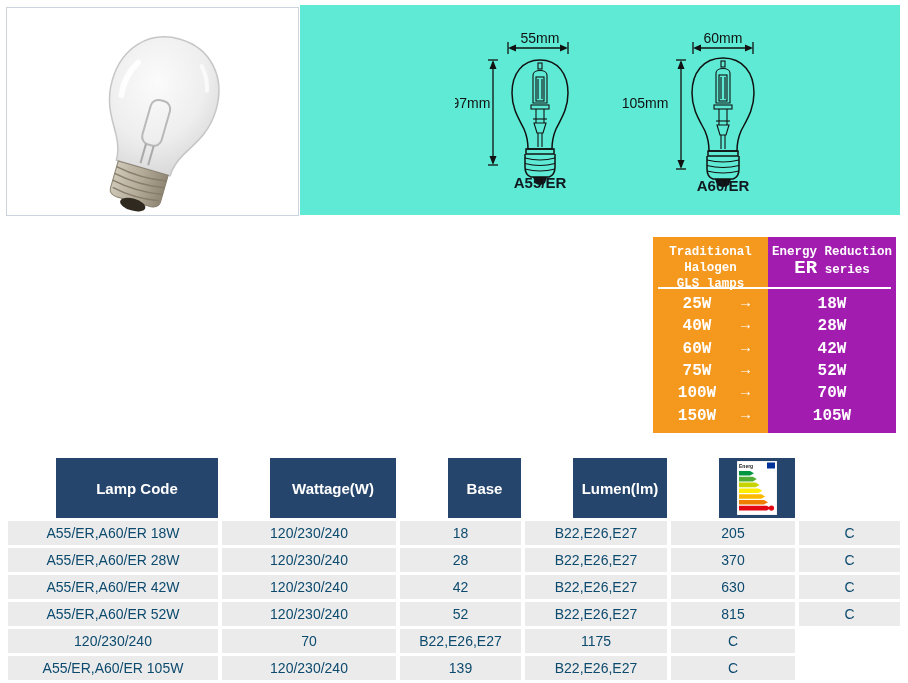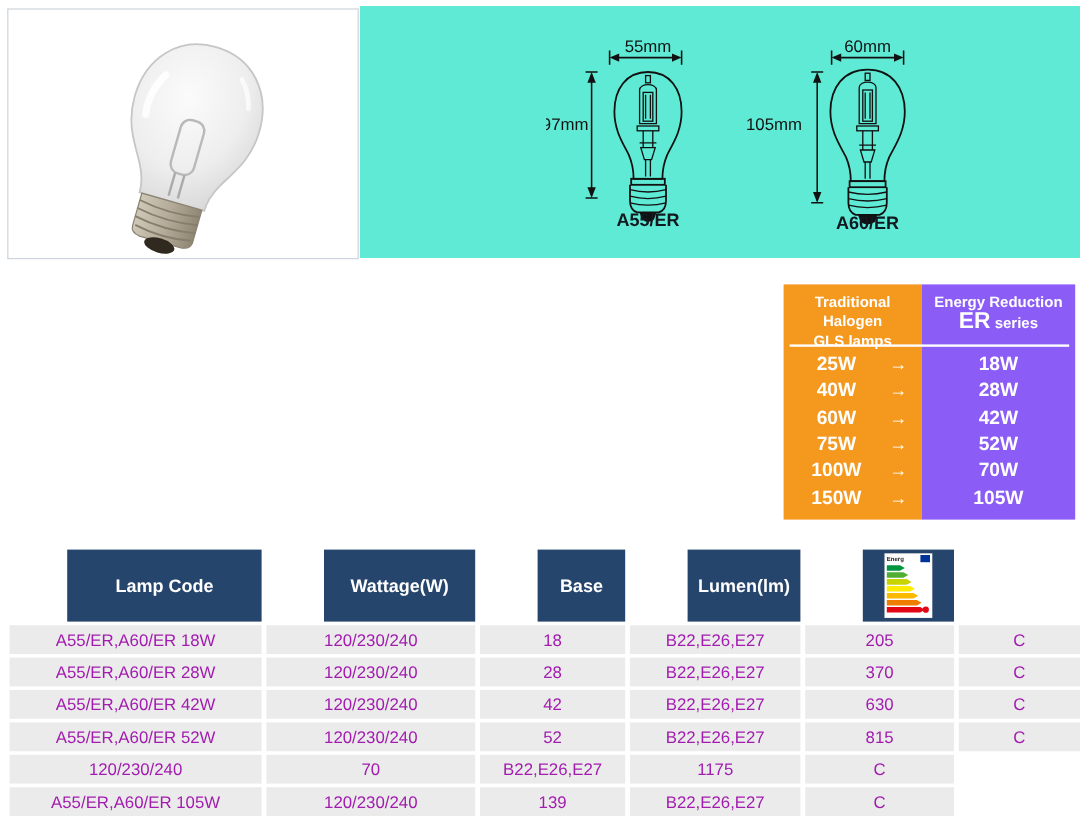--- a/index.html
+++ b/index.html
@@ -27,46 +27,46 @@
   .arrow{fill:#111;stroke:none;}
   
   .features{
     position:absolute;left:10px;top:240px;width:640px;
     font-size:17px;line-height:22px;color:#0a0a0a;
   }
   .feature-line{white-space:pre;}
   
   .conv{
     position:absolute;left:653px;top:237px;width:243px;height:196px;
-    display:flex;color:#fff;
+    display:flex;color:#fff;font-family:Liberation Mono, monospace;
   }
   .conv-col{display:flex;flex-direction:column;}
   .conv-left{width:115px;background:#F4981E;}
-  .conv-right{width:128px;background:#8b5cf6;}
+  .conv-right{width:128px;background:#a21caf;}
   .conv-header{height:46px;padding-top:7px;text-align:center;font-weight:bold;font-size:12.5px;line-height:16px;}
   .conv-er{font-size:19px;line-height:16px;}
   .conv-rule{position:absolute;left:5px;right:5px;top:50px;height:2px;background:#fff;}
   .conv-rows{flex:1;display:flex;flex-direction:column;justify-content:space-around;padding:3px 0 6px;}
   .conv-row{display:flex;align-items:flex-start;font-weight:bold;font-size:16px;}
   .conv-num{width:60px;margin-left:14px;text-align:center;}
   .conv-arrow{margin-left:14px;font-size:15px;}
   .conv-row-right{justify-content:center;}
   
   .spec{position:absolute;left:8px;top:458px;width:892px;}
   .spec-header,.spec-row{
     display:grid;
     grid-template-columns:210px 174px 121px 142px 124px 101px;
     column-gap:4px;margin-bottom:3px;
   }
   .spec-header .cell{
     background:#26456C;color:#fff;font-weight:bold;font-size:15px;
     height:60px;display:flex;align-items:center;justify-content:center;margin-left:48px;
   }
   .spec-row .cell{
-    background:#EBEBEB;color:#a21caf;font-size:14px;
+    background:#EBEBEB;color:#0c4a6e;font-size:14px;
     height:24px;display:flex;align-items:center;justify-content:center;
   }
   .energy-cell{padding:0;}
 </style>
 </head>
 <body>
 
 <div class="photo-box">
   <svg width="291" height="207" viewBox="0 0 291 207">
     <defs>

